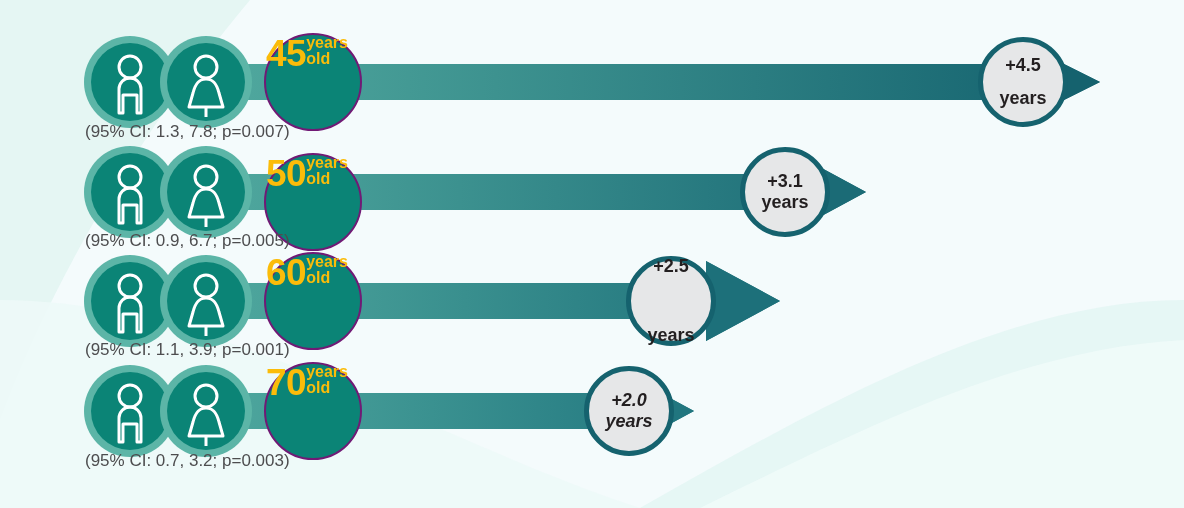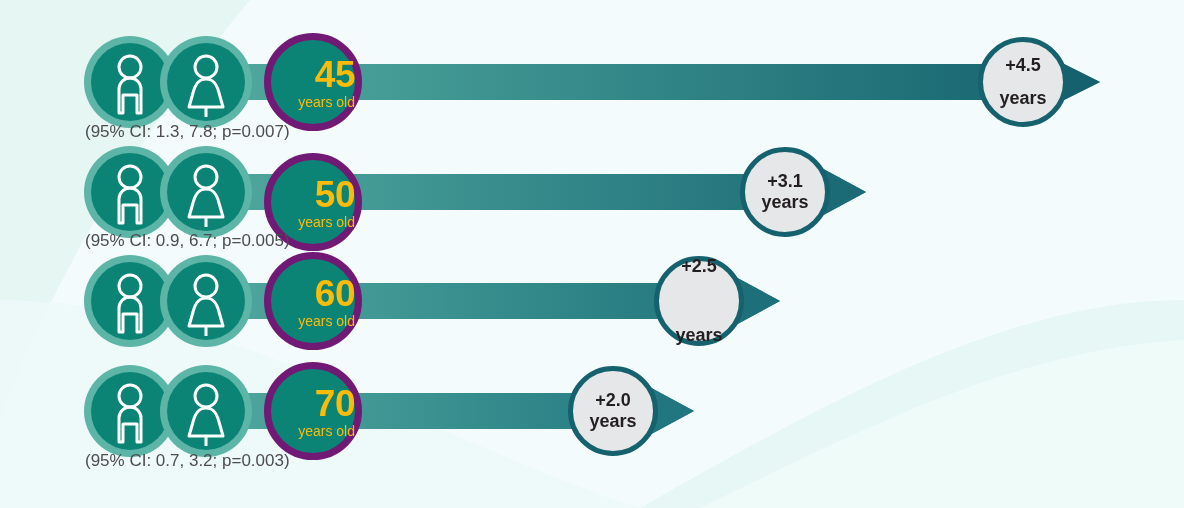--- a/index.html
+++ b/index.html
@@ -73,39 +73,38 @@
   .icon-inner svg { display: block; }
   
   .age-circle {
     position: absolute;
     top: 0px;
     left: 264px;
     width: 98px;
     height: 98px;
     border-radius: 50%;
     background: #0b8476;
-    border: 7px solid #701a75;
+    border: 2px solid #701a75;
     box-sizing: border-box;
     display: flex;
-    flex-direction: column;
-    align-items: flex-end;
+    align-items: flex-start;
     justify-content: center;
     line-height: 1;
   }
   .age-num {
     color: #fbbc09;
     font-size: 37px;
     font-weight: bold;
     letter-spacing: -0.5px;
     margin-bottom: 2px;
   }
   .age-label {
     color: #fbbc09;
-    font-size: 14px;
-    font-weight: normal;
+    font-size: 16px;
+    font-weight: bold;
   }
   
   .end-circle {
     position: absolute;
     top: 9px;
     width: 90px;
     height: 90px;
     border-radius: 50%;
     background: #e6e7e8;
     border: 5px solid #15626e;
@@ -265,26 +264,27 @@
             </svg>
           </div>
         </div>
       </div>
 
       <div class="age-circle" style="top:5px;">
         <div class="age-num">60</div>
         <div class="age-label">years old</div>
       </div>
 
-      <div class="end-circle" style="left:654px;gap:48px;">
+      <div class="end-circle" style="left:626px;gap:48px;">
         <div class="end-val">+2.5</div>
         <div class="end-unit">years</div>
       </div>
     </div>
 
+    <div class="ci-text" style="top:340px;">(95% CI: 1.1, 3.9; p=0.001)</div>
 
     <div class="row" style="top:357px;padding-left:16px;">
       <svg class="row-svg" width="1184" height="110" viewBox="0 0 1184 110">
         <defs>
           <linearGradient id="grad4" x1="0" y1="0" x2="1" y2="0">
             <stop offset="0%" stop-color="#55aea2"></stop>
             <stop offset="100%" stop-color="#21767f"></stop>
           </linearGradient>
         </defs>
         <path d="M150,36 L620,36 L620,14 L694,54 L620,94 L620,72 L150,72 Z" fill="url(#grad4)"></path>
@@ -309,21 +309,21 @@
             </svg>
           </div>
         </div>
       </div>
 
       <div class="age-circle" style="top:5px;">
         <div class="age-num">70</div>
         <div class="age-label">years old</div>
       </div>
 
-      <div class="end-circle" style="left:568px;">
+      <div class="end-circle" style="left:584px;font-style:italic;">
         <div class="end-val">+2.0</div>
         <div class="end-unit">years</div>
       </div>
     </div>
 
     <div class="ci-text" style="top:451px;">(95% CI: 0.7, 3.2; p=0.003)</div>
 
   </div>
 </div>
 

